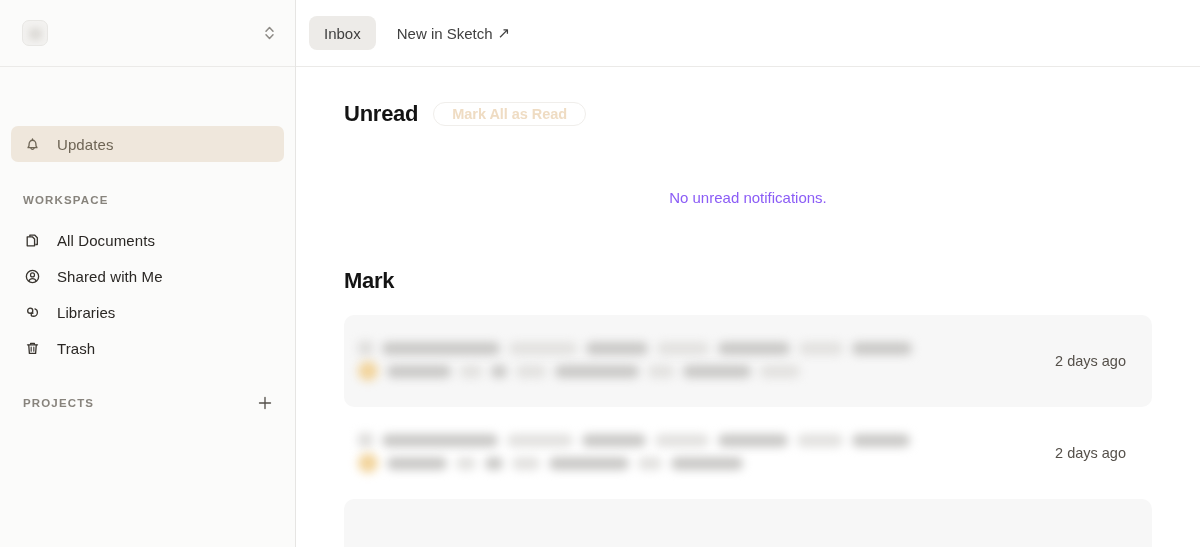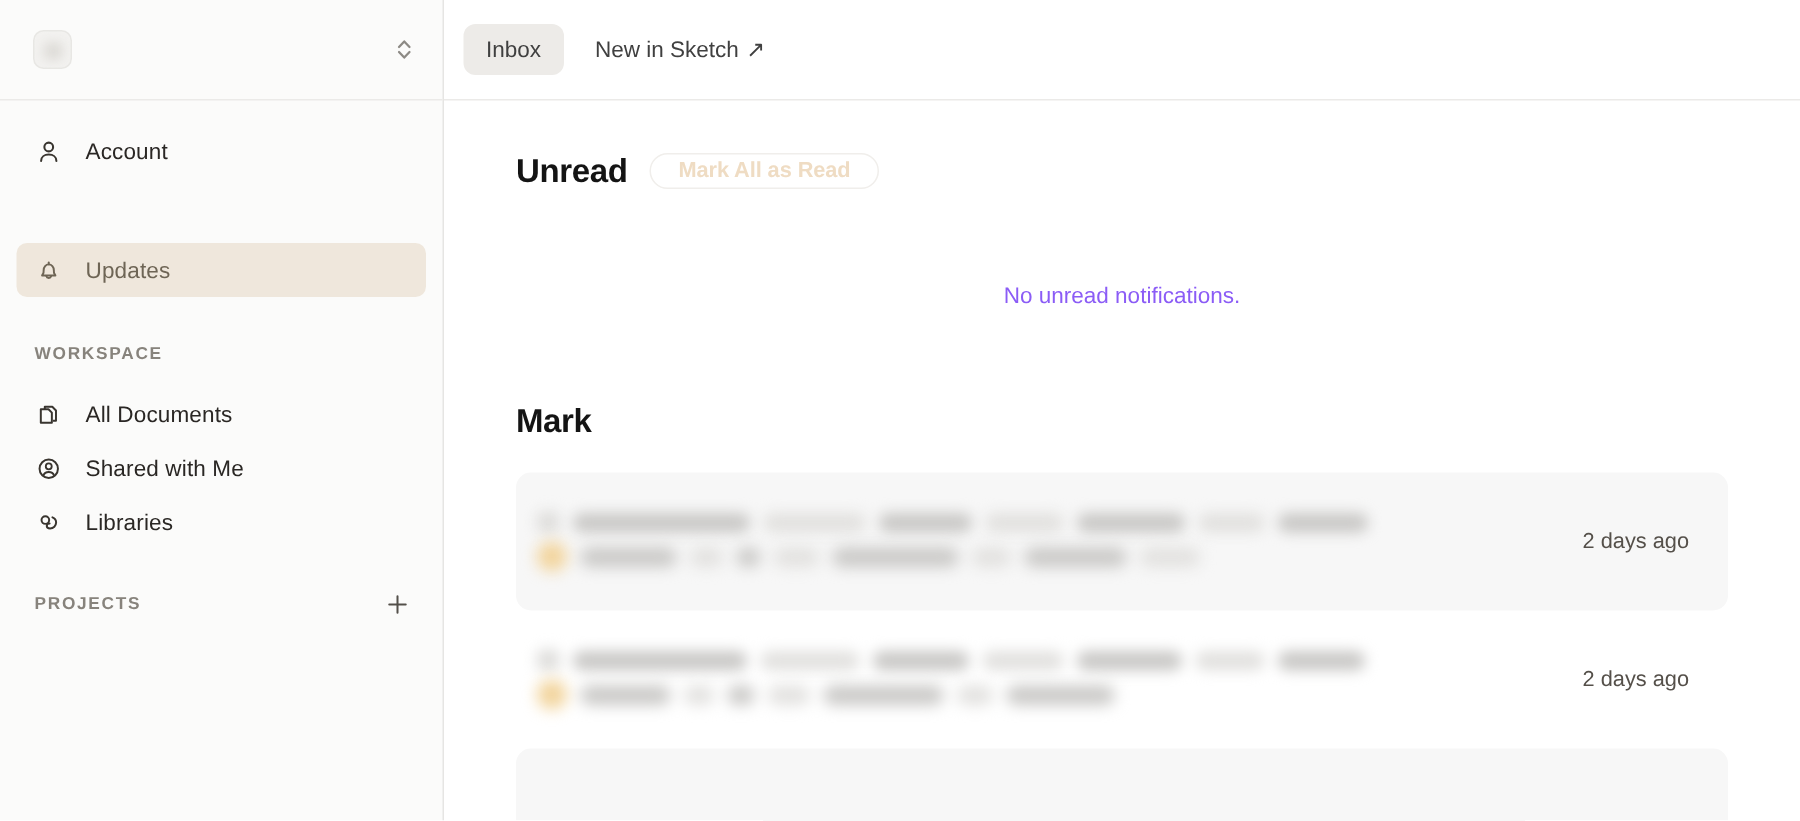--- a/index.html
+++ b/index.html
@@ -298,29 +298,20 @@
       <div class="ws-chevrons">
         <svg width="11" height="16" viewBox="0 0 11 16" fill="none" aria-hidden="true">
           <path d="M2 6.3 L5.5 2.6 L9 6.3" stroke="#8D8A85" stroke-width="1.5" stroke-linecap="round" stroke-linejoin="round"></path>
           <path d="M2 9.7 L5.5 13.4 L9 9.7" stroke="#8D8A85" stroke-width="1.5" stroke-linecap="round" stroke-linejoin="round"></path>
         </svg>
       </div>
     </div>
 
     <nav class="nav">
 
-      <div class="nav-item">
-        <span class="ico">
-          <svg width="17" height="17" viewBox="0 0 18 18" fill="none" aria-hidden="true">
-            <circle cx="9" cy="5.3" r="3.1" stroke="currentColor" stroke-width="1.45"></circle>
-            <path d="M3.6 15.2c0-2.9 2.4-4.6 5.4-4.6s5.4 1.7 5.4 4.6" stroke="currentColor" stroke-width="1.45" stroke-linecap="round"></path>
-          </svg>
-        </span>
-        <span>Account</span>
-      </div>
 
       <div class="nav-item active">
         <span class="ico">
           <svg width="17" height="17" viewBox="0 0 18 18" fill="none" aria-hidden="true">
             <path d="M4.3 12.4c0-.6.5-1 .8-1.5.3-.5.3-1.2.3-2.3 0-2.3 1.6-4.1 3.6-4.1s3.6 1.8 3.6 4.1c0 1.1 0 1.8.3 2.3.3.5.8.9.8 1.5H4.3Z" stroke="currentColor" stroke-width="1.4" stroke-linejoin="round"></path>
             <path d="M7.3 12.8a1.75 1.75 0 0 0 3.4 0" stroke="currentColor" stroke-width="1.4" stroke-linecap="round"></path>
             <path d="M9 4.5V3.1" stroke="currentColor" stroke-width="1.4" stroke-linecap="round"></path>
           </svg>
         </span>
         <span>Updates</span>
@@ -356,20 +347,31 @@
           <svg width="17" height="17" viewBox="0 0 18 18" fill="none" aria-hidden="true">
             <path d="M11.6 5.2c1.6.6 2.6 2 2.6 3.7 0 2.3-1.9 4.1-4.3 4.1-1.5 0-2.3-.7-2.3-1.7 0-1.1.9-1.7 2-1.7" stroke="currentColor" stroke-width="1.4" stroke-linecap="round"></path>
             <circle cx="6.6" cy="7.1" r="2.7" stroke="currentColor" stroke-width="1.4"></circle>
           </svg>
         </span>
         <span>Libraries</span>
       </div>
 
 
 
+      <div class="nav-item">
+        <span class="ico">
+          <svg width="17" height="17" viewBox="0 0 18 18" fill="none" aria-hidden="true">
+            <path d="M3.7 5.1h10.6" stroke="currentColor" stroke-width="1.4" stroke-linecap="round"></path>
+            <path d="M7 5.1V3.6h4v1.5" stroke="currentColor" stroke-width="1.4" stroke-linejoin="round"></path>
+            <path d="M5 5.1l.7 9.1h6.6l.7-9.1" stroke="currentColor" stroke-width="1.4" stroke-linejoin="round"></path>
+            <path d="M7.6 7.6v4.2M10.4 7.6v4.2" stroke="currentColor" stroke-width="1.2" stroke-linecap="round"></path>
+          </svg>
+        </span>
+        <span>Trash</span>
+      </div>
 
       <div class="nav-section projects-section">
         <span>PROJECTS</span>
         <span class="add-project">
           <svg width="16" height="16" viewBox="0 0 16 16" fill="none" aria-hidden="true">
             <path d="M8 2.5v11M2.5 8h11" stroke="currentColor" stroke-width="1.35" stroke-linecap="round"></path>
           </svg>
         </span>
       </div>
 

